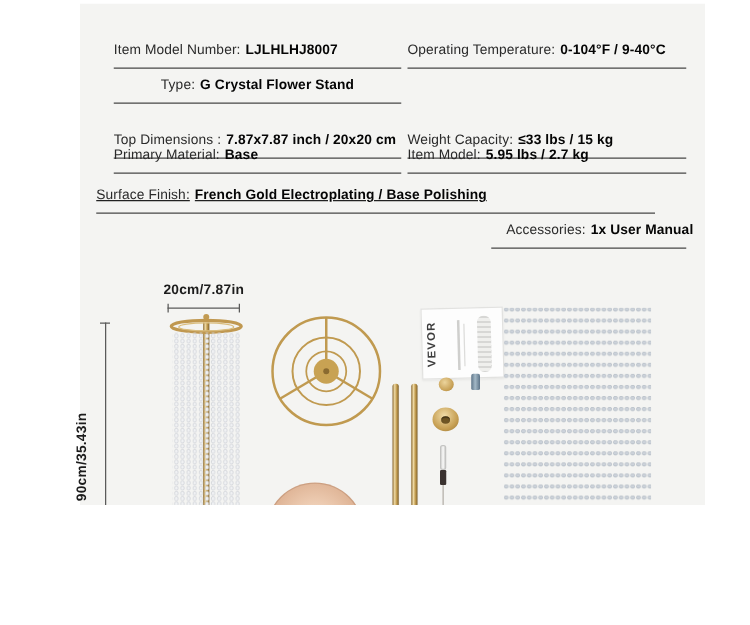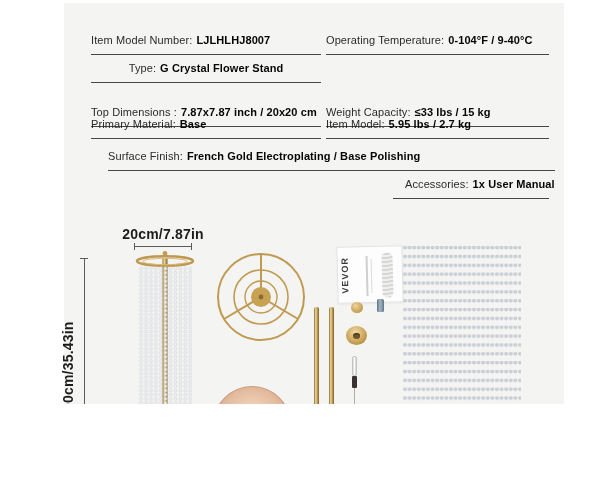--- a/index.html
+++ b/index.html
@@ -8,27 +8,27 @@
   #panel{position:absolute;left:48px;top:3px;width:500px;height:497px;background:#f4f4f2;}
 
   
   .cell{position:absolute;font-size:11px;letter-spacing:.1px;height:21px;
         border-bottom:1px solid #474747;white-space:nowrap;box-sizing:border-box;color:#222;}
   .lbl{font-weight:400;color:#2a2a2a;}
   .val{font-weight:700;color:#050505;margin-left:4px;}
   .colL{left:75px;width:230px;}
   .colR{left:310px;width:223px;}
   .r1{top:34px;} .r2{top:62px;text-align:center;} .r3{top:106px;} .r4{top:118px;}
-  .rowFull{left:92px;width:447px;top:150px;}
+  .rowFull{left:61px;width:447px;top:150px;text-decoration:underline;}
   .rowDim{left:75px;width:282px;top:178px;}
   .rowAcc{left:377px;width:156px;top:178px;padding-left:12px;}
 
   
   .abs{position:absolute;}
-  .dimlabel{font-size:14px;font-weight:700;color:#1c1c1c;letter-spacing:.2px;}
+  .dimlabel{font-size:11px;font-weight:700;color:#1c1c1c;letter-spacing:.2px;}
   #wlabel{left:104px;top:226px;width:86px;text-align:center;}
   #hlabel{left:44px;top:296px;width:15px;height:140px;writing-mode:vertical-rl;
           transform:rotate(180deg);text-align:center;}
   .dline{background:#5a5a5a;}
   #hdim{left:118px;top:246px;width:58px;height:1px;}
   #hdim-t1{left:118px;top:243px;width:1px;height:7px;}
   #hdim-t2{left:175px;top:243px;width:1px;height:7px;}
   #vdim{left:68px;top:258px;width:1px;height:207px;}
   #vdim-t1{left:64px;top:258px;width:8px;height:1px;}
   #vdim-t2{left:64px;top:464px;width:8px;height:1px;}

